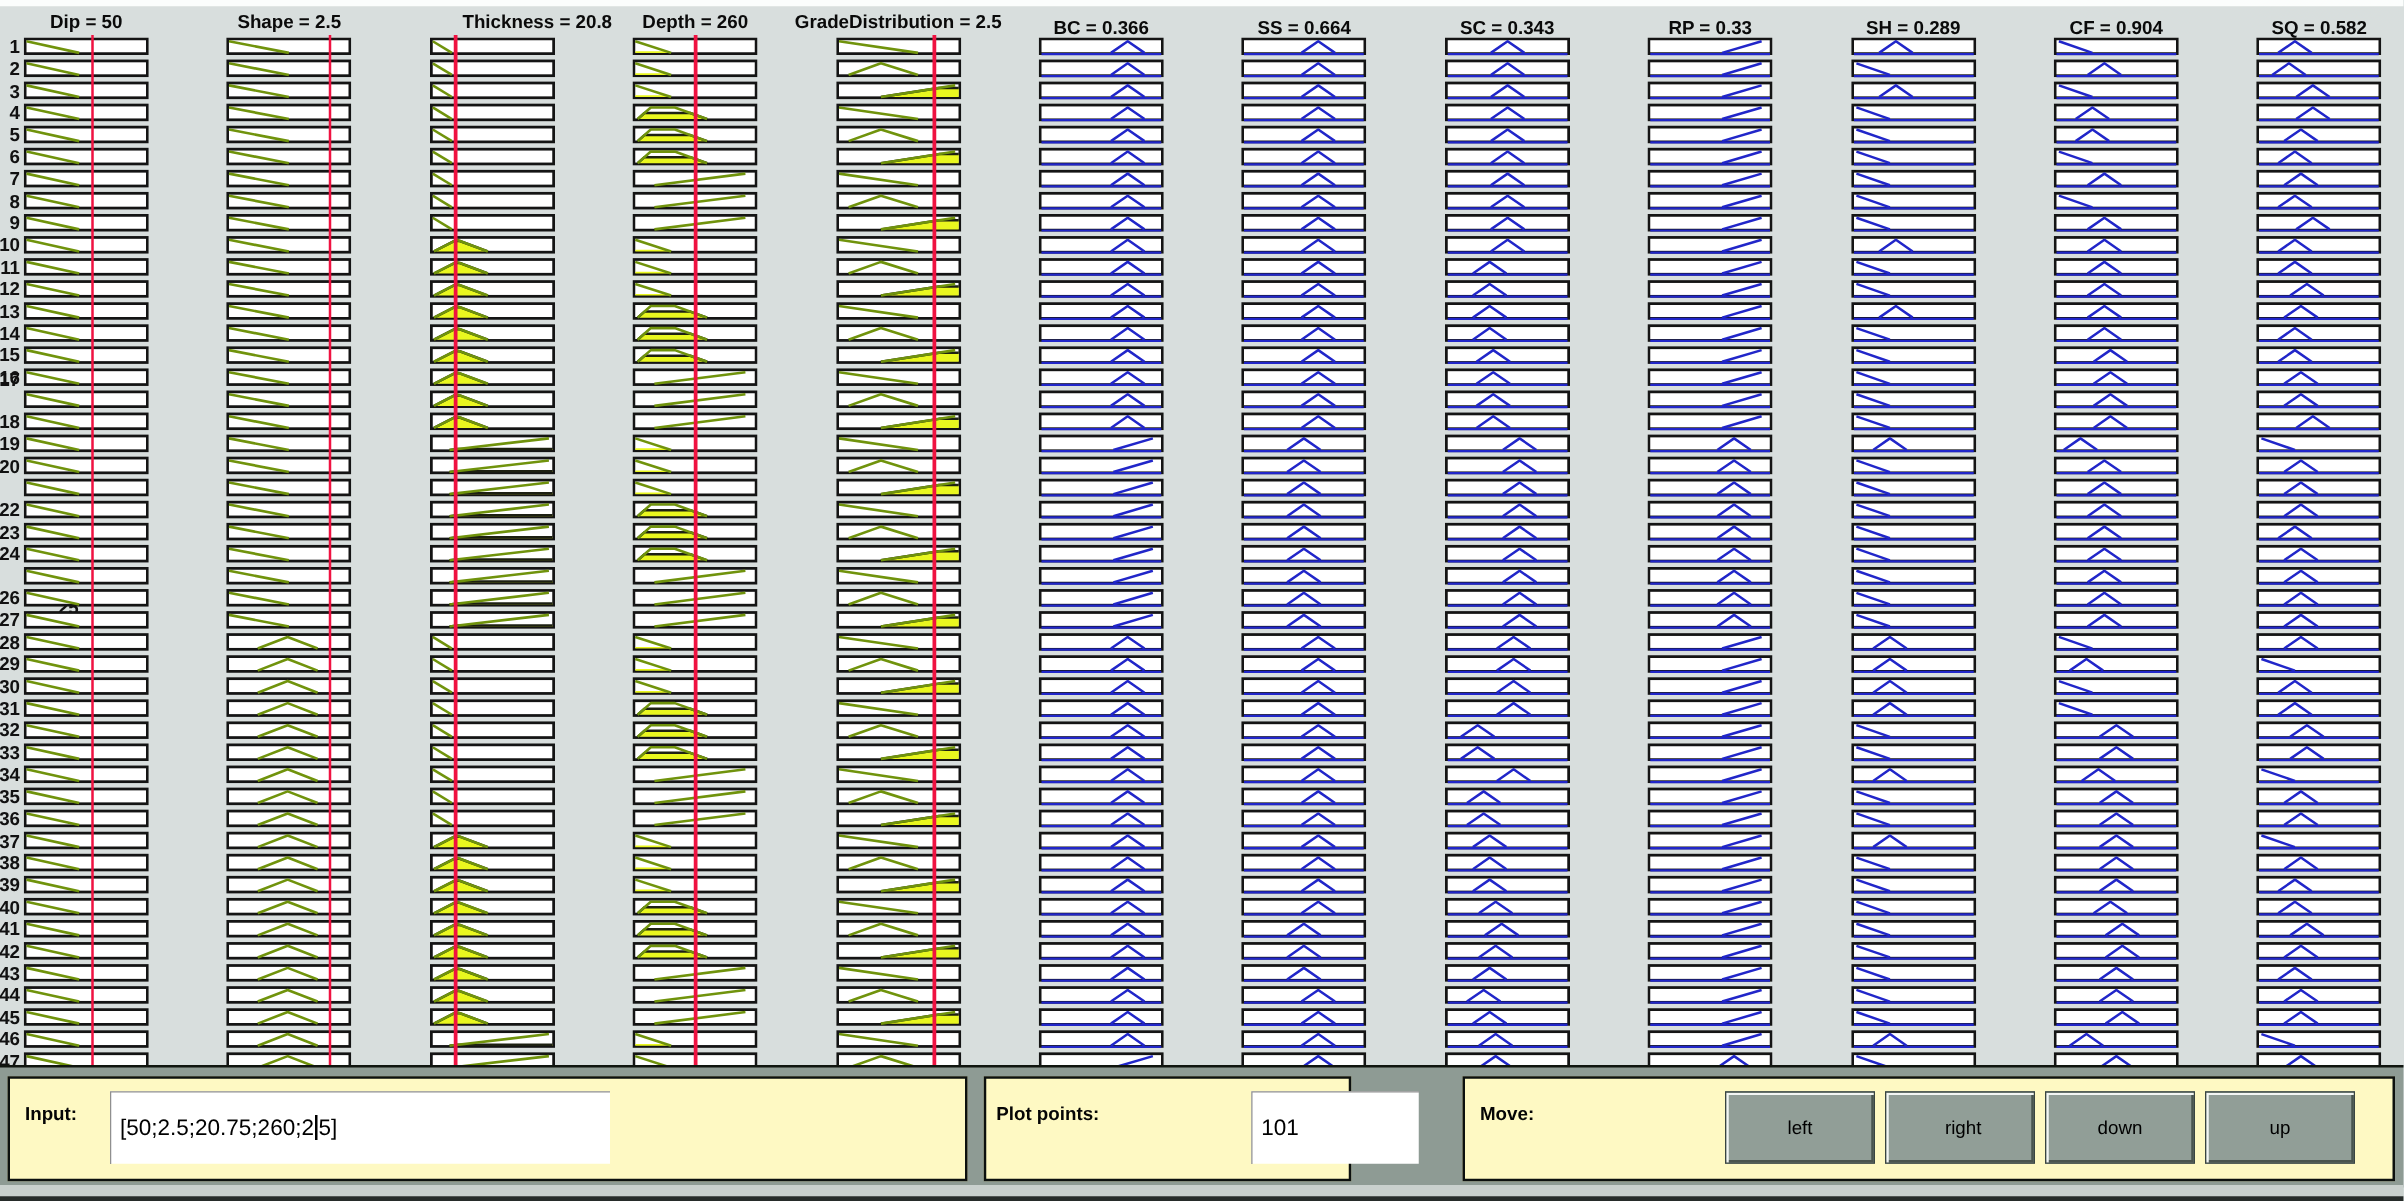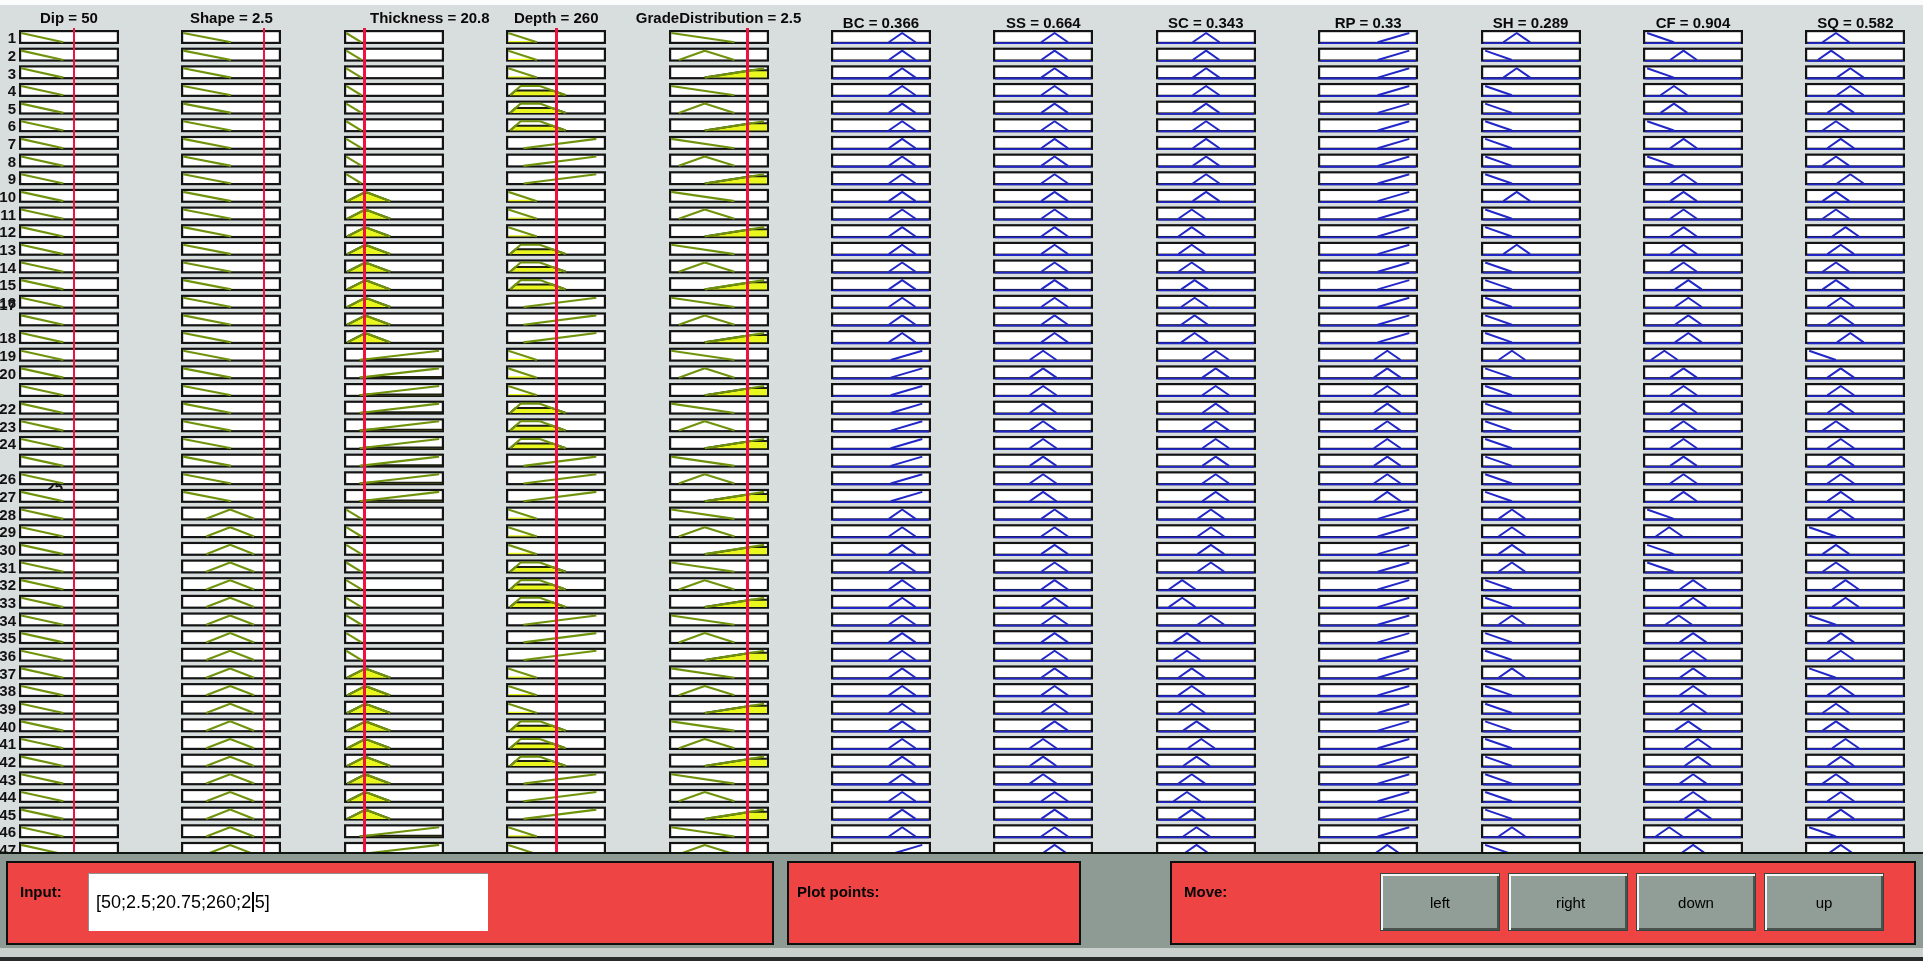--- a/index.html
+++ b/index.html
@@ -8,21 +8,21 @@
   .top-strip{position:absolute;top:0;left:0;right:0;height:5px;background:#fbfdfc;}
   .col-header{position:absolute;top:9px;transform:translateX(-50%);
        font-size:15px;font-weight:bold;color:#0a0a0a;white-space:nowrap;z-index:4;}
   .col-header.out{top:14px;}
   .col-svg{position:absolute;}
   .red-line{position:absolute;top:28px;height:824px;width:2.6px;background:#ef1241;z-index:3;}
   .rownum{position:absolute;left:0;width:16px;height:16px;font-size:15px;font-weight:700;
        overflow:hidden;direction:rtl;white-space:nowrap;color:#111;line-height:15px;}
   .bottom-bar{position:absolute;left:0;top:852px;width:100%;height:96px;background:#8e9b94;
        border-top:2px solid #10150f;z-index:10;}
-  .panel{position:absolute;top:7px;height:84px;border:2px solid #0c100e;background:#ef4444;box-sizing:border-box;}
+  .panel{position:absolute;top:7px;height:84px;border:2px solid #0c100e;background:#fef9c3;box-sizing:border-box;}
   .input-panel{left:6px;width:768px;}
   .plot-panel{left:787px;width:294px;}
   .move-panel{left:1170px;width:746px;}
   .plabel{position:absolute;top:20px;font-size:15px;color:#050505;font-weight:600;}
   .input-panel .plabel{left:12px;}
   .plot-panel .plabel{left:8px;}
   .move-panel .plabel{left:12px;}
   .textbox{position:absolute;background:#ffffff;display:flex;align-items:center;
        padding-left:8px;font-size:18px;color:#000;box-sizing:border-box;
        box-shadow:inset 1px 1px 0 #8f8f8f;}
@@ -1729,20 +1729,23 @@
     <div class="panel input-panel">
       <span class="plabel">Input:</span>
       <div class="textbox input-box">
           <span>[50;2.5;20.75;260;2</span>
           <span class="caret"></span>
           <span>5]</span>
         </div>
     </div>
     <div class="panel plot-panel">
       <span class="plabel">Plot points:</span>
+      <div class="textbox plot-box">
+          <span>101</span>
+        </div>
     </div>
     <div class="panel move-panel">
       <span class="plabel">Move:</span>
       <button class="mv-btn btn-0">left</button>
       <button class="mv-btn btn-1">right</button>
       <button class="mv-btn btn-2">down</button>
       <button class="mv-btn btn-3">up</button>
     </div>
   </div>
   <div class="bottom-strip"></div>

